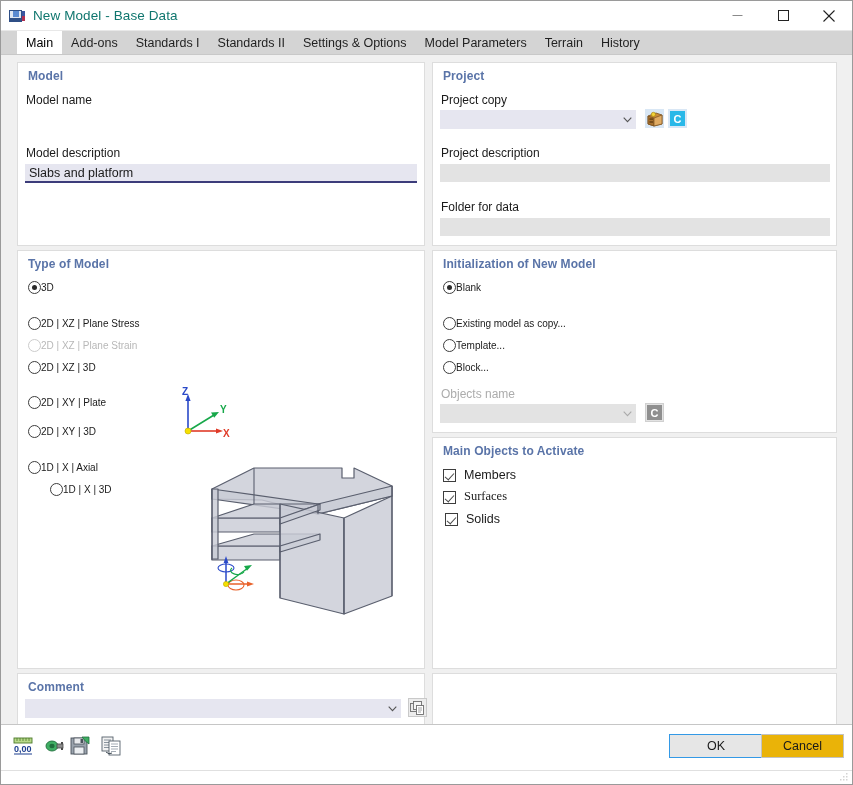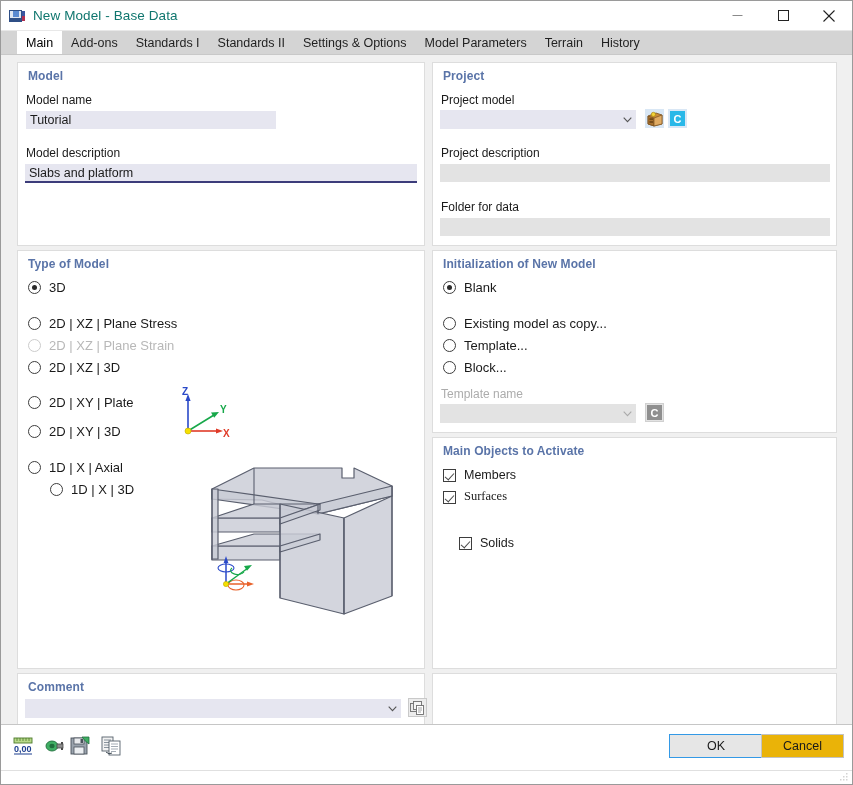--- a/index.html
+++ b/index.html
@@ -186,22 +186,22 @@
   .radio.dis { border-color: #cccccc; }
   .radio.on::after {
     content: "";
     position: absolute;
     left: 3px; top: 3px;
     width: 5px; height: 5px;
     border-radius: 50%;
     background: #2b2b2b;
   }
   .radio-row .rlabel {
-    margin-left: 8px;
-    font-size: 13px;
+    margin-left: 0;
+    font-size: 10px;
     color: #1a1a1a;
     white-space: nowrap;
   }
   .radio-row.dis .rlabel { color: #b8b8b8; }
 
   
   .check-row {
     position: absolute;
     display: flex;
     align-items: flex-end;
@@ -334,28 +334,27 @@
     <div class="tab">Model Parameters</div>
     <div class="tab">Terrain</div>
     <div class="tab">History</div>
   </div>
 
   <div class="body-area">
 
     <div class="panel" style="left:16px; top:7px; width:408px; height:184px;">
       <div class="panel-title">Model</div>
       <div class="fieldlabel" style="left:8px; top:30px;">Model name</div>
-      <input class="textfield" style="left: 8px; top: 48px; width: 250px;" type="text" value="Tutorial">
       <div class="fieldlabel" style="left:8px; top:83px;">Model description</div>
       <input class="textfield focused" style="left: 7px; top: 101px; width: 392px;" type="text" value="Slabs and platform">
     </div>
 
     <div class="panel" style="left:431px; top:7px; width:405px; height:184px;">
       <div class="panel-title">Project</div>
-      <div class="fieldlabel" style="left:8px; top:30px;">Project model</div>
+      <div class="fieldlabel" style="left:8px; top:30px;">Project copy</div>
 
       <div class="combo" style="left:7px; top:47px; width:196px;">
         <div class="cval"></div>
         <div class="carrow">
           <svg width="9" height="6" viewBox="0 0 9 6">
               <path d="M0.7 0.7 L4.5 4.6 L8.3 0.7" fill="none" stroke="#555" stroke-width="1.1"></path>
             </svg>
         </div>
       </div>
 
@@ -503,21 +502,21 @@
       <div class="radio-row" style="left:10px; top:86px;">
         <span class="radio"></span>
         <span class="rlabel">Template...</span>
       </div>
 
       <div class="radio-row" style="left:10px; top:108px;">
         <span class="radio"></span>
         <span class="rlabel">Block...</span>
       </div>
 
-      <div class="fieldlabel dim" style="left:8px; top:136px;">Template name</div>
+      <div class="fieldlabel dim" style="left:8px; top:136px;">Objects name</div>
 
       <div class="combo dis" style="left:7px; top:153px; width:196px;">
         <div class="cval"></div>
         <div class="carrow">
           <svg width="9" height="6" viewBox="0 0 9 6">
               <path d="M0.7 0.7 L4.5 4.6 L8.3 0.7" fill="none" stroke="#aaa" stroke-width="1.1"></path>
             </svg>
         </div>
       </div>
 
@@ -530,21 +529,21 @@
       <div class="panel-title">Main Objects to Activate</div>
 
       <div class="check-row" style="left:10px; top:28px;">
         <span class="cbox on"></span>
         <span class="clabel">Members</span>
       </div>
       <div class="check-row" style="left:10px; top:50px;font-family:Liberation Serif, serif;">
         <span class="cbox on"></span>
         <span class="clabel">Surfaces</span>
       </div>
-      <div class="check-row" style="left:26px; top:72px;margin-top:24px;">
+      <div class="check-row" style="left:12px; top:72px;">
         <span class="cbox on"></span>
         <span class="clabel">Solids</span>
       </div>
     </div>
 
     <div class="panel" style="left:16px; top:618px; width:408px; height:54px;">
       <div class="panel-title">Comment</div>
       <div class="combo" style="left:7px; top:25px; width:376px;">
         <div class="cval"></div>
         <div class="carrow">

